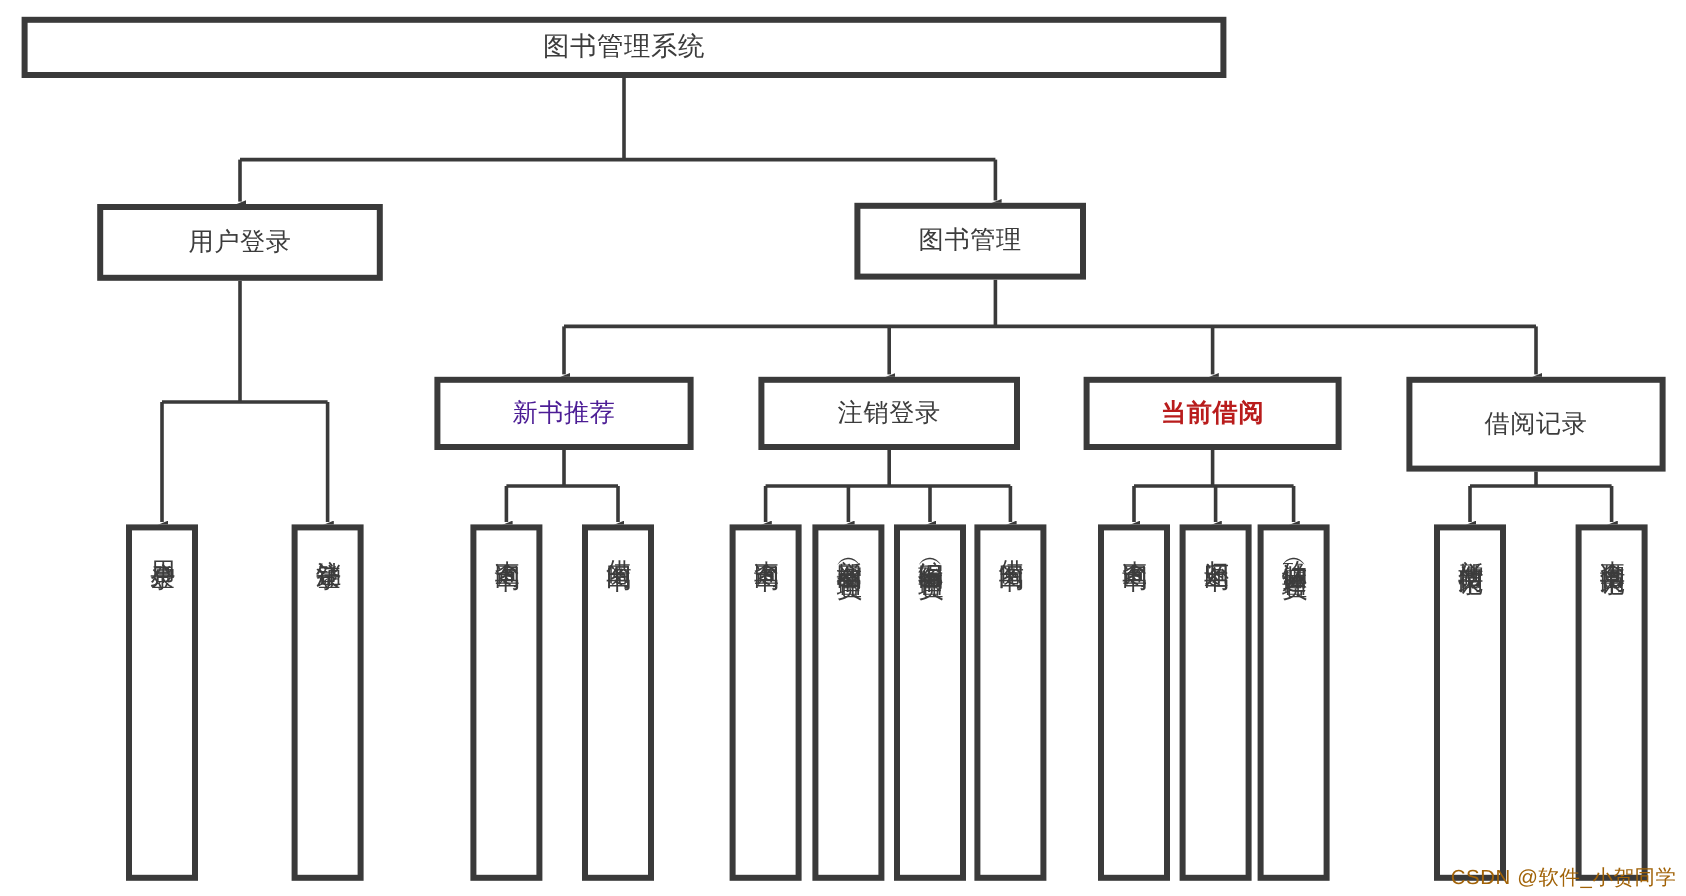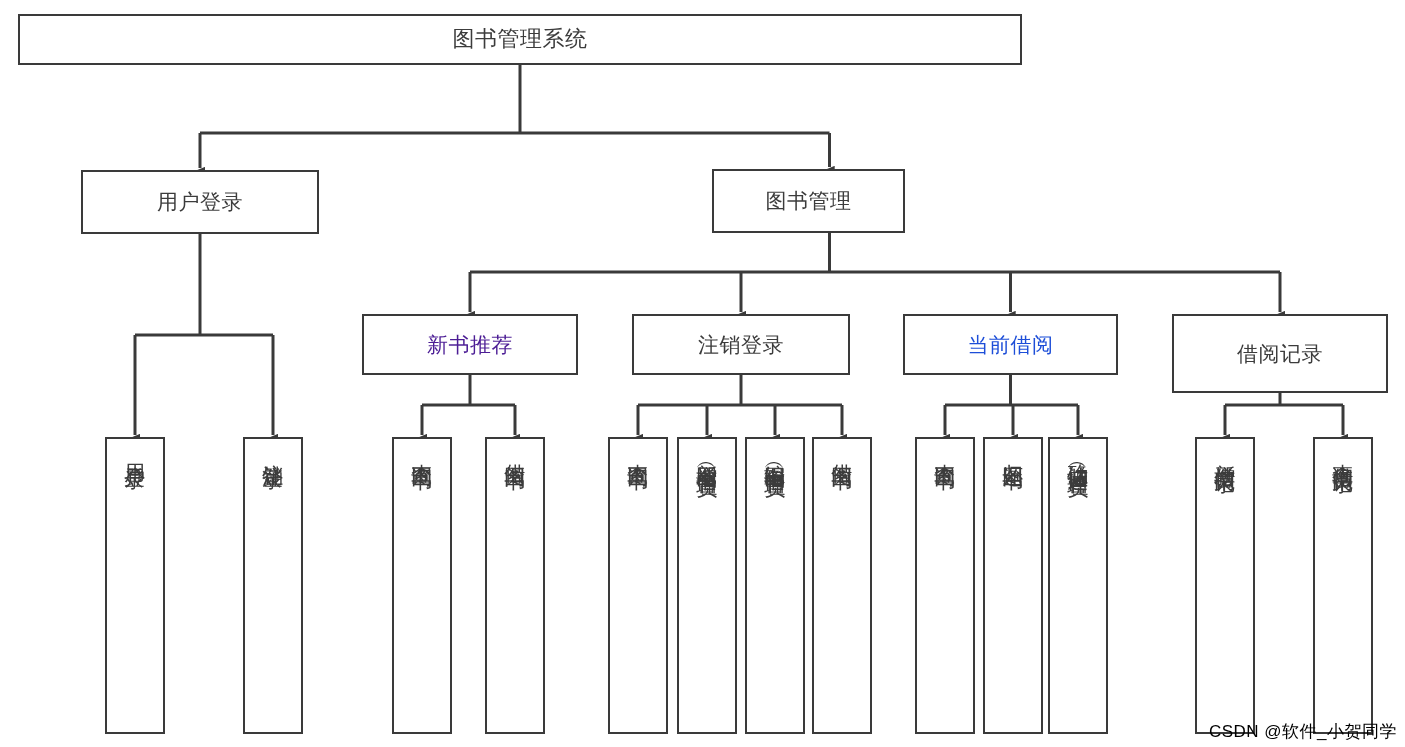--- a/index.html
+++ b/index.html
@@ -6,21 +6,21 @@
   body{
     font-family:"Liberation Sans","DejaVu Sans",sans-serif;
     width:1405px;height:747px;overflow:hidden;position:relative;
   }
   #diagram-root{position:relative;width:1405px;height:747px;background:#ffffff;}
   svg#flow{position:absolute;left:0;top:0;width:1405px;height:747px;}
 
   .node-box{
     position:absolute;
     background:#ffffff;
-    border:2px solid #c4b5fd;
+    border:5px solid #c4b5fd;
     box-sizing:border-box;
     display:flex;
     align-items:center;
     justify-content:center;
     overflow:hidden;
   }
   .node-label{
     color:#3c3c3c;
     font-size:21px;
     line-height:1.12;
@@ -109,21 +109,21 @@
       <div class="node-box" style="left: 712px; top: 169px; width: 193px; height: 64px; border-color: rgb(58, 58, 58); background: rgb(255, 255, 255);">
         <span class="node-label" style="color: rgb(60, 60, 60);">图书管理</span>
       </div>
       <div class="node-box" style="left: 362px; top: 314px; width: 216px; height: 61px; border-color: rgb(58, 58, 58); background: rgb(255, 255, 255);">
         <span class="node-label" style="color: #4c1d95;">新书推荐</span>
       </div>
       <div class="node-box" style="left: 632px; top: 314px; width: 218px; height: 61px; border-color: rgb(58, 58, 58); background: rgb(255, 255, 255);">
         <span class="node-label" style="color: rgb(60, 60, 60);">注销登录</span>
       </div>
       <div class="node-box" style="left: 903px; top: 314px; width: 215px; height: 61px; border-color: rgb(58, 58, 58); background: rgb(255, 255, 255);">
-        <span class="node-label" style="color: #1d4ed8;">当前借阅</span>
+        <span class="node-label" style="color: #b91c1c; font-weight: bold;">当前借阅</span>
       </div>
       <div class="node-box" style="left: 1172px; top: 314px; width: 216px; height: 79px; border-color: rgb(58, 58, 58); background: rgb(255, 255, 255);">
         <span class="node-label" style="color: rgb(60, 60, 60);">借阅记录</span>
       </div>
       <div class="node-box vertical" style="left: 105px; top: 437px; width: 60px; height: 297px; border-color: rgb(58, 58, 58); background: rgb(255, 255, 255);">
         <span class="node-label" style="color: rgb(60, 60, 60);">用户登录</span>
       </div>
       <div class="node-box vertical" style="left: 243px; top: 437px; width: 60px; height: 297px; border-color: rgb(58, 58, 58); background: rgb(255, 255, 255);">
         <span class="node-label" style="color: rgb(60, 60, 60);">注销登录</span>
       </div>
@@ -154,14 +154,14 @@
       <div class="node-box vertical" style="left: 1048px; top: 437px; width: 60px; height: 297px; border-color: rgb(58, 58, 58); background: rgb(255, 255, 255);">
         <span class="node-label" style="color: rgb(60, 60, 60);">确认归还（管理员）</span>
       </div>
       <div class="node-box vertical" style="left: 1195px; top: 437px; width: 60px; height: 297px; border-color: rgb(58, 58, 58); background: rgb(255, 255, 255);">
         <span class="node-label" style="color: rgb(60, 60, 60);">新增借阅记录</span>
       </div>
       <div class="node-box vertical" style="left: 1313px; top: 437px; width: 60px; height: 297px; border-color: rgb(58, 58, 58); background: rgb(255, 255, 255);">
         <span class="node-label" style="color: rgb(60, 60, 60);">查询借阅记录</span>
       </div>
     </div>
-  <div id="watermark" style="color: #000000; margin-top: 30px;">CSDN @软件_小贺同学</div>
+  <div id="watermark" style="color: #a16207; margin-top: 30px;">CSDN @软件_小贺同学</div>
 </div>
 
 </body></html>

